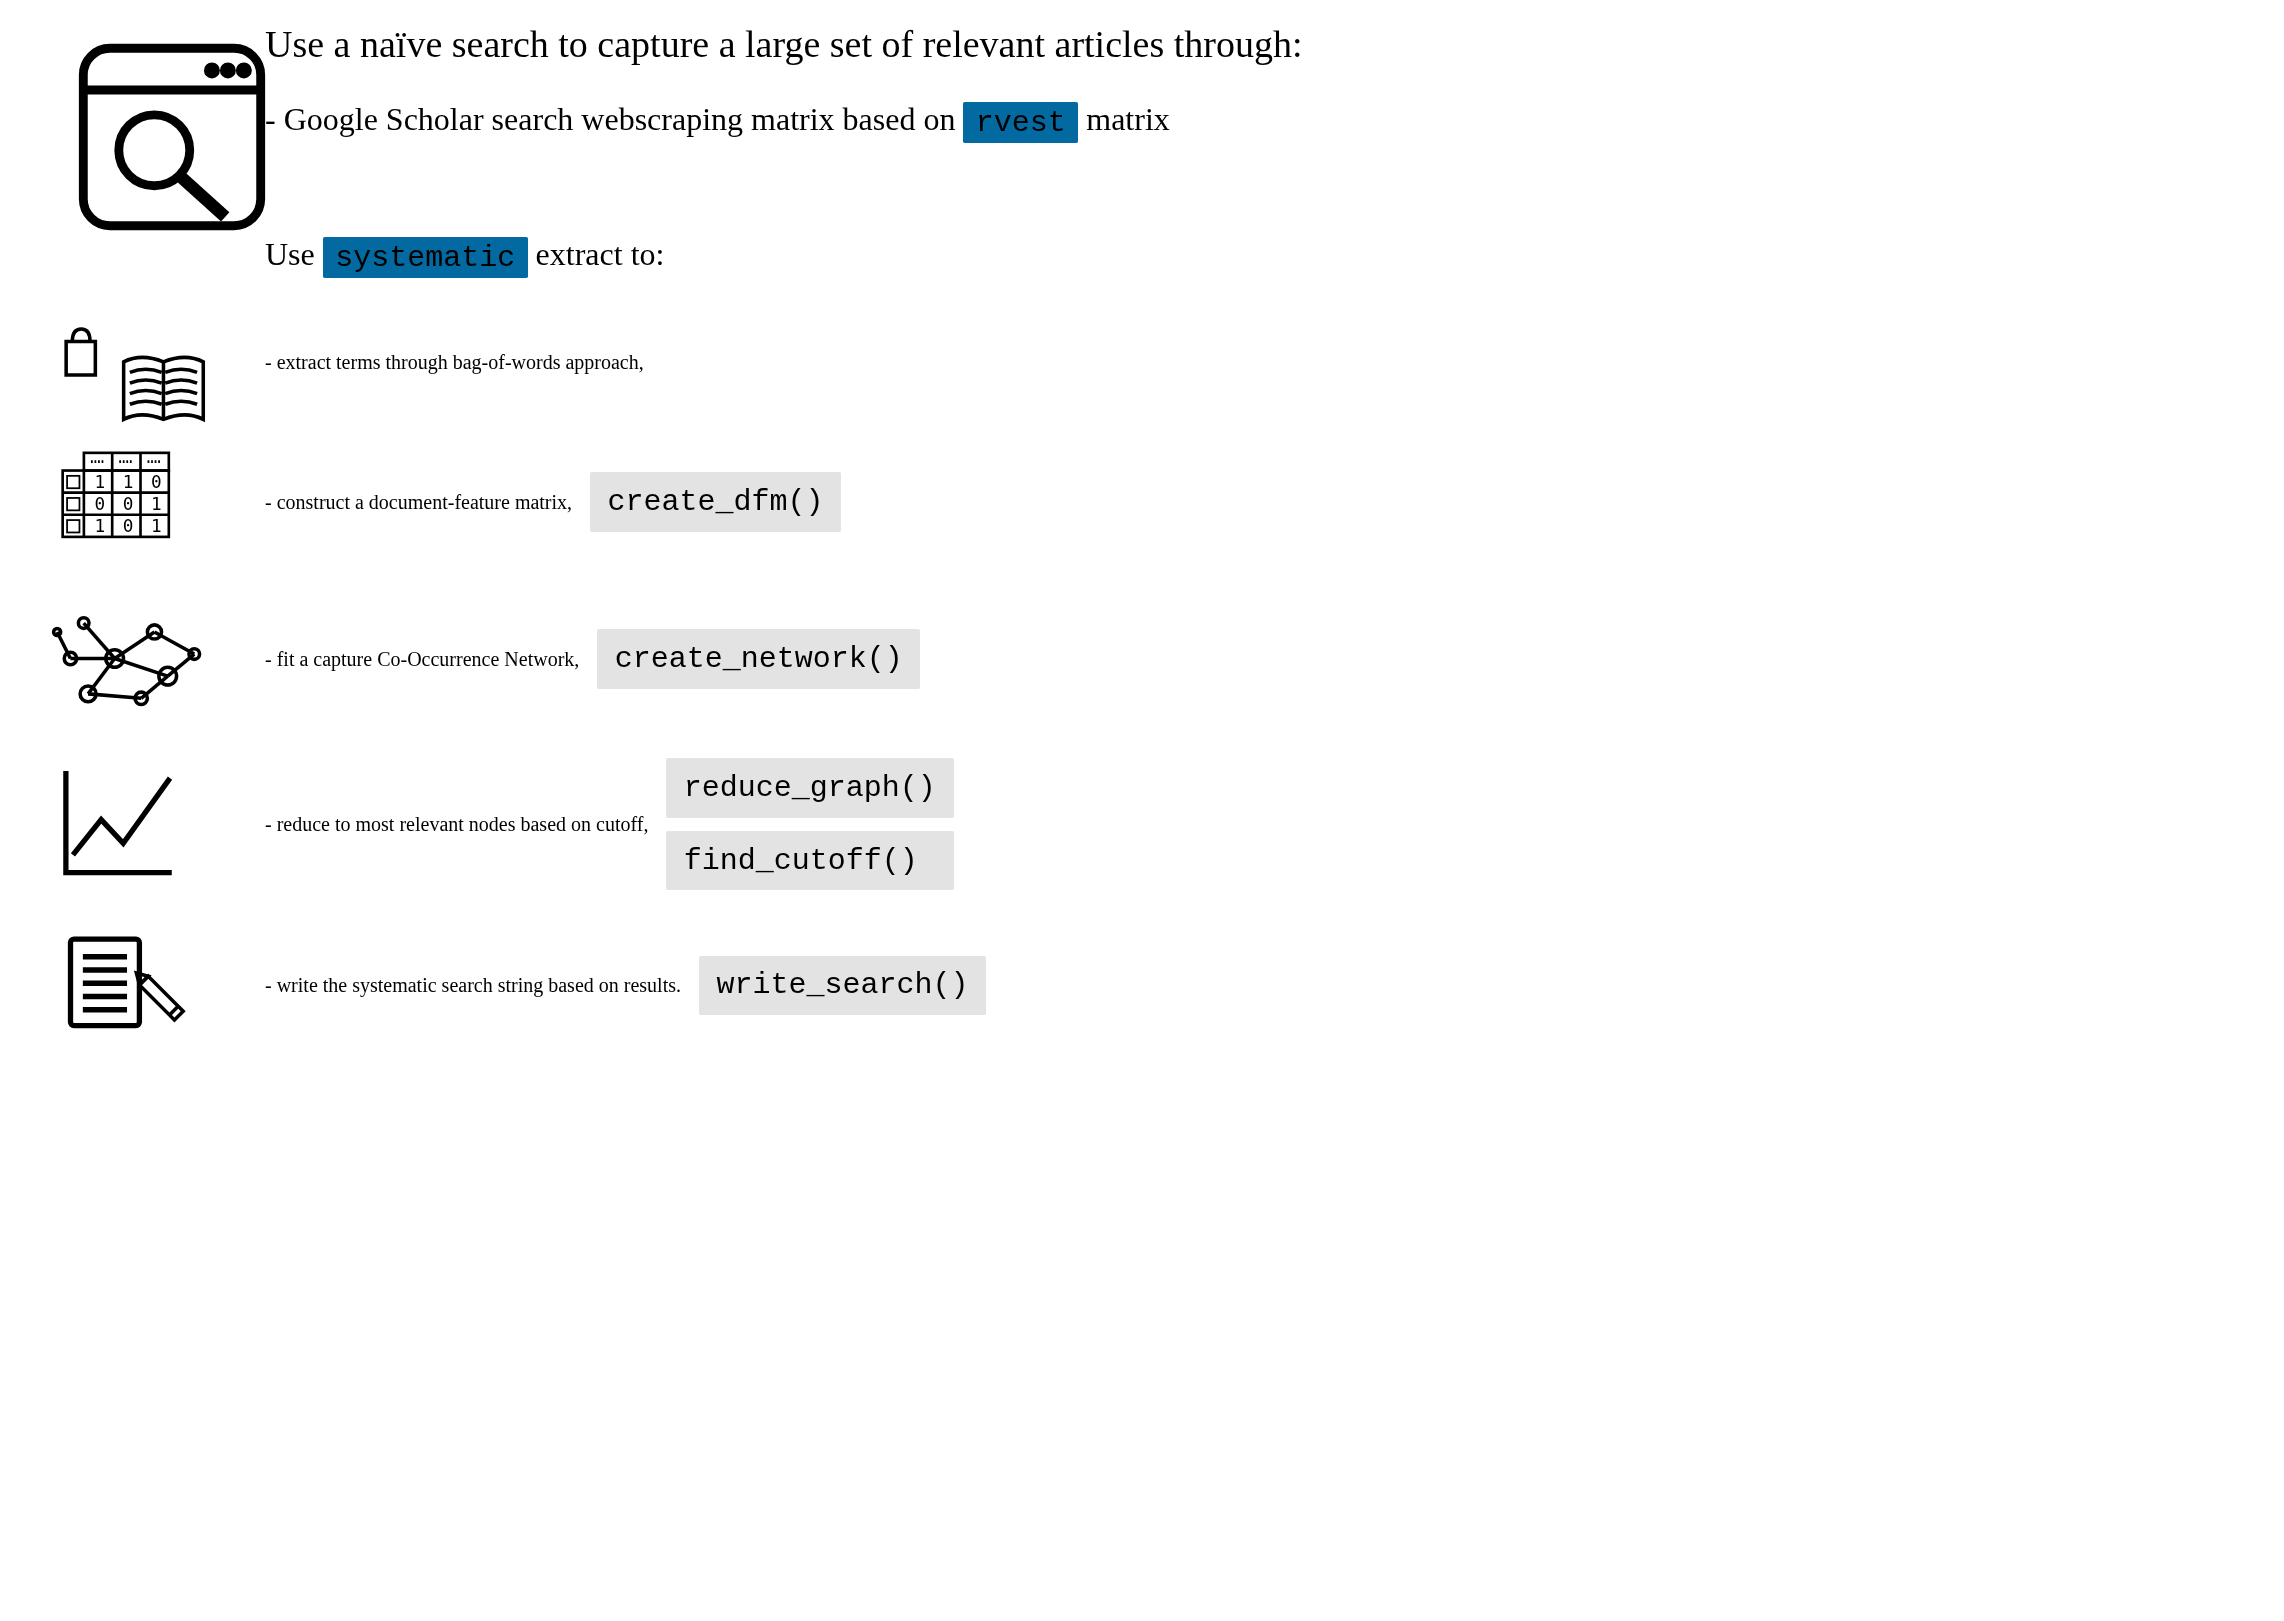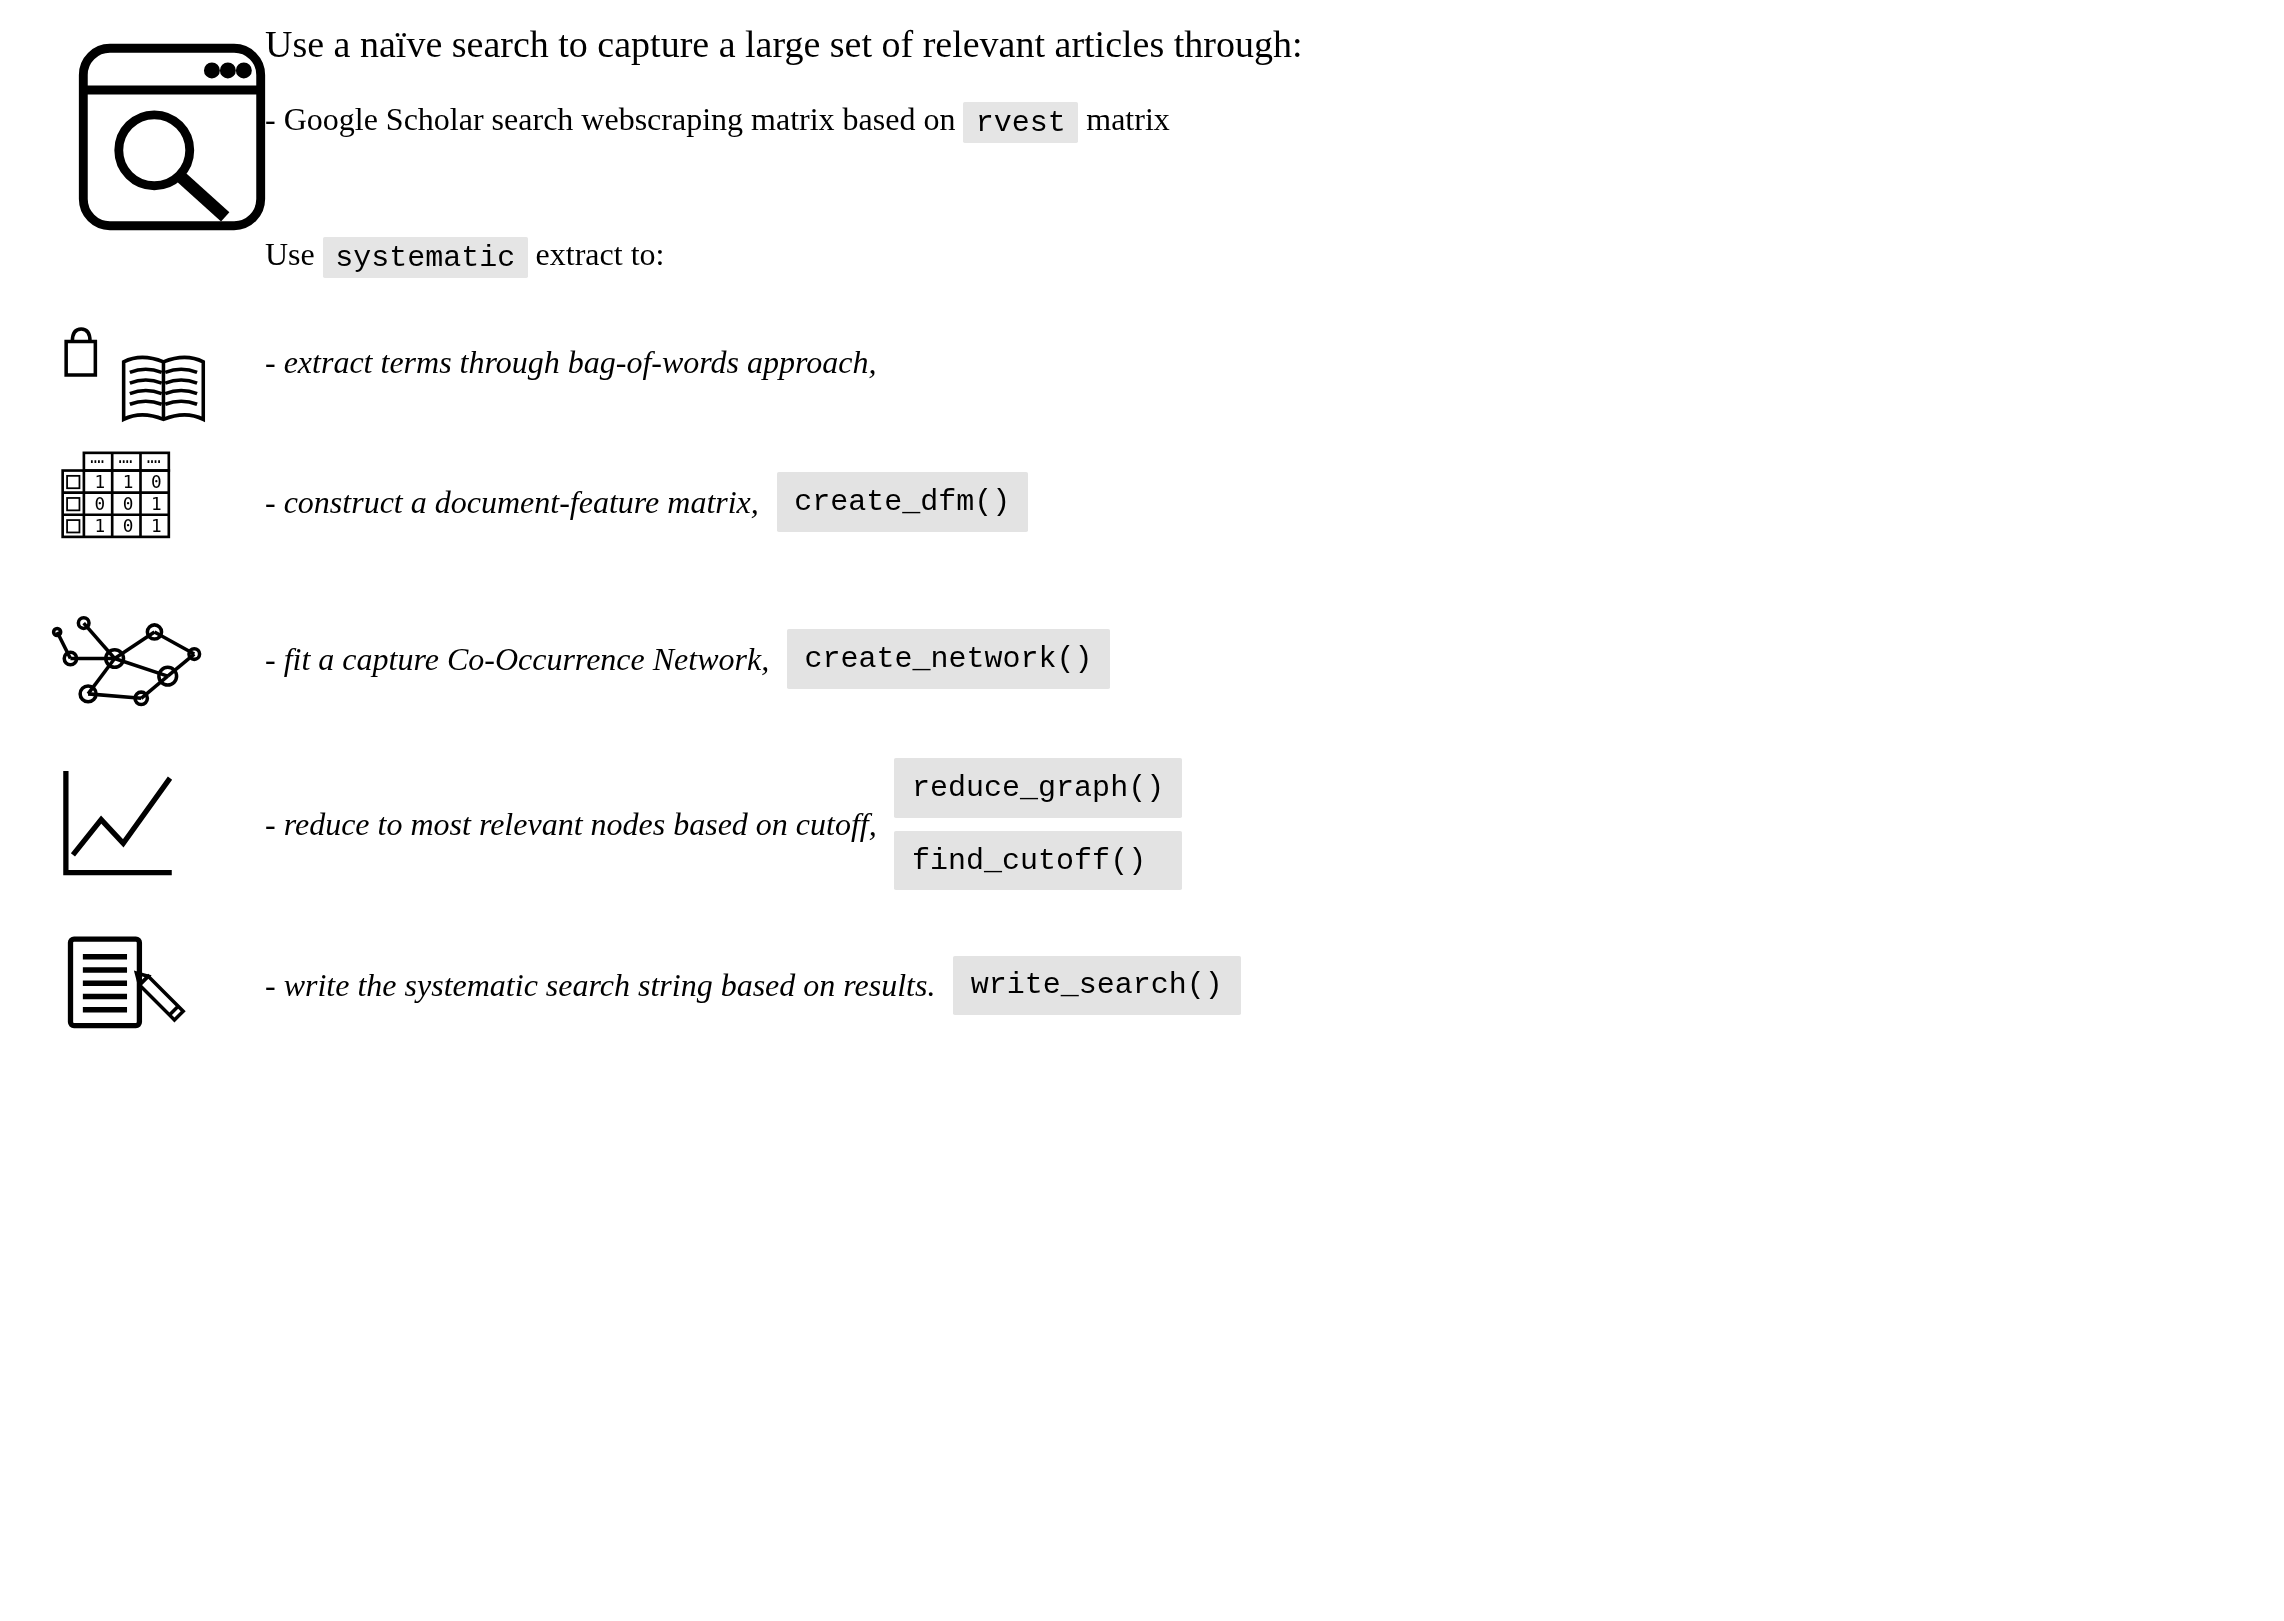--- a/index.html
+++ b/index.html
@@ -35,21 +35,21 @@
       padding-left: 230px;
       margin-bottom: 26.6px;
       font-size: 38px;
     }
     .intro-sub {
       padding-left: 230px;
       margin-bottom: 26.6px;
     }
     .code {
       font-family: 'Courier New', Courier, monospace;
-      background: #e5e5e5;
+      background: #0369a1;
       padding: 3.5px 12.4px;
       border-radius: 1.8px;
       font-size: 30px;
       white-space: nowrap;
     }
     .code-block {
       font-family: 'Courier New', Courier, monospace;
       background: #e3e3e3;
       padding: 8.9px 17.7px;
       border-radius: 1.8px;
@@ -71,22 +71,21 @@
       align-items: center;
       margin-bottom: 42px;
     }
     .row .icon-col {
       justify-content: flex-start;
     }
     .row:last-child {
       margin-bottom: 0;
     }
     .desc {
-      font-size: 32px;
-      font-style: italic;
+      font-size: 20px;
     }
     svg {
       display: block;
     }
     .top-icon {
       position: absolute;
       top: 17.7px;
       left: 35px;
     }
     .intro-block {

